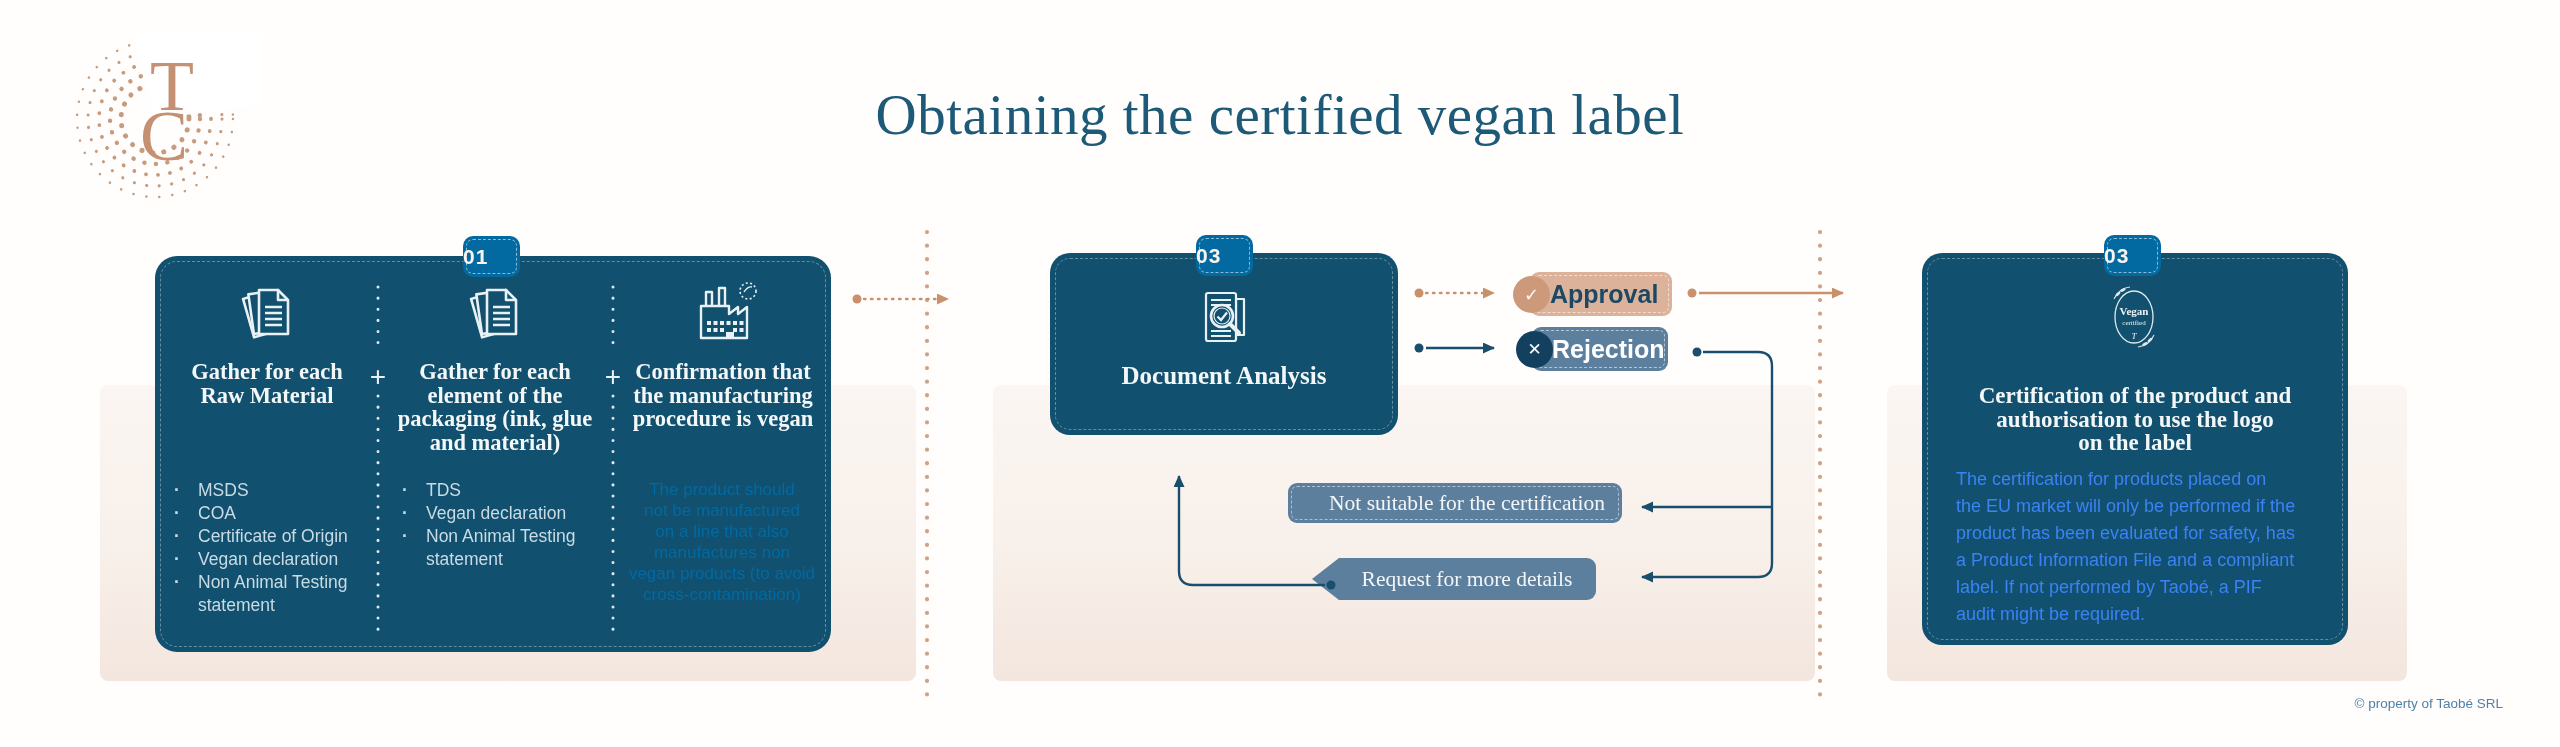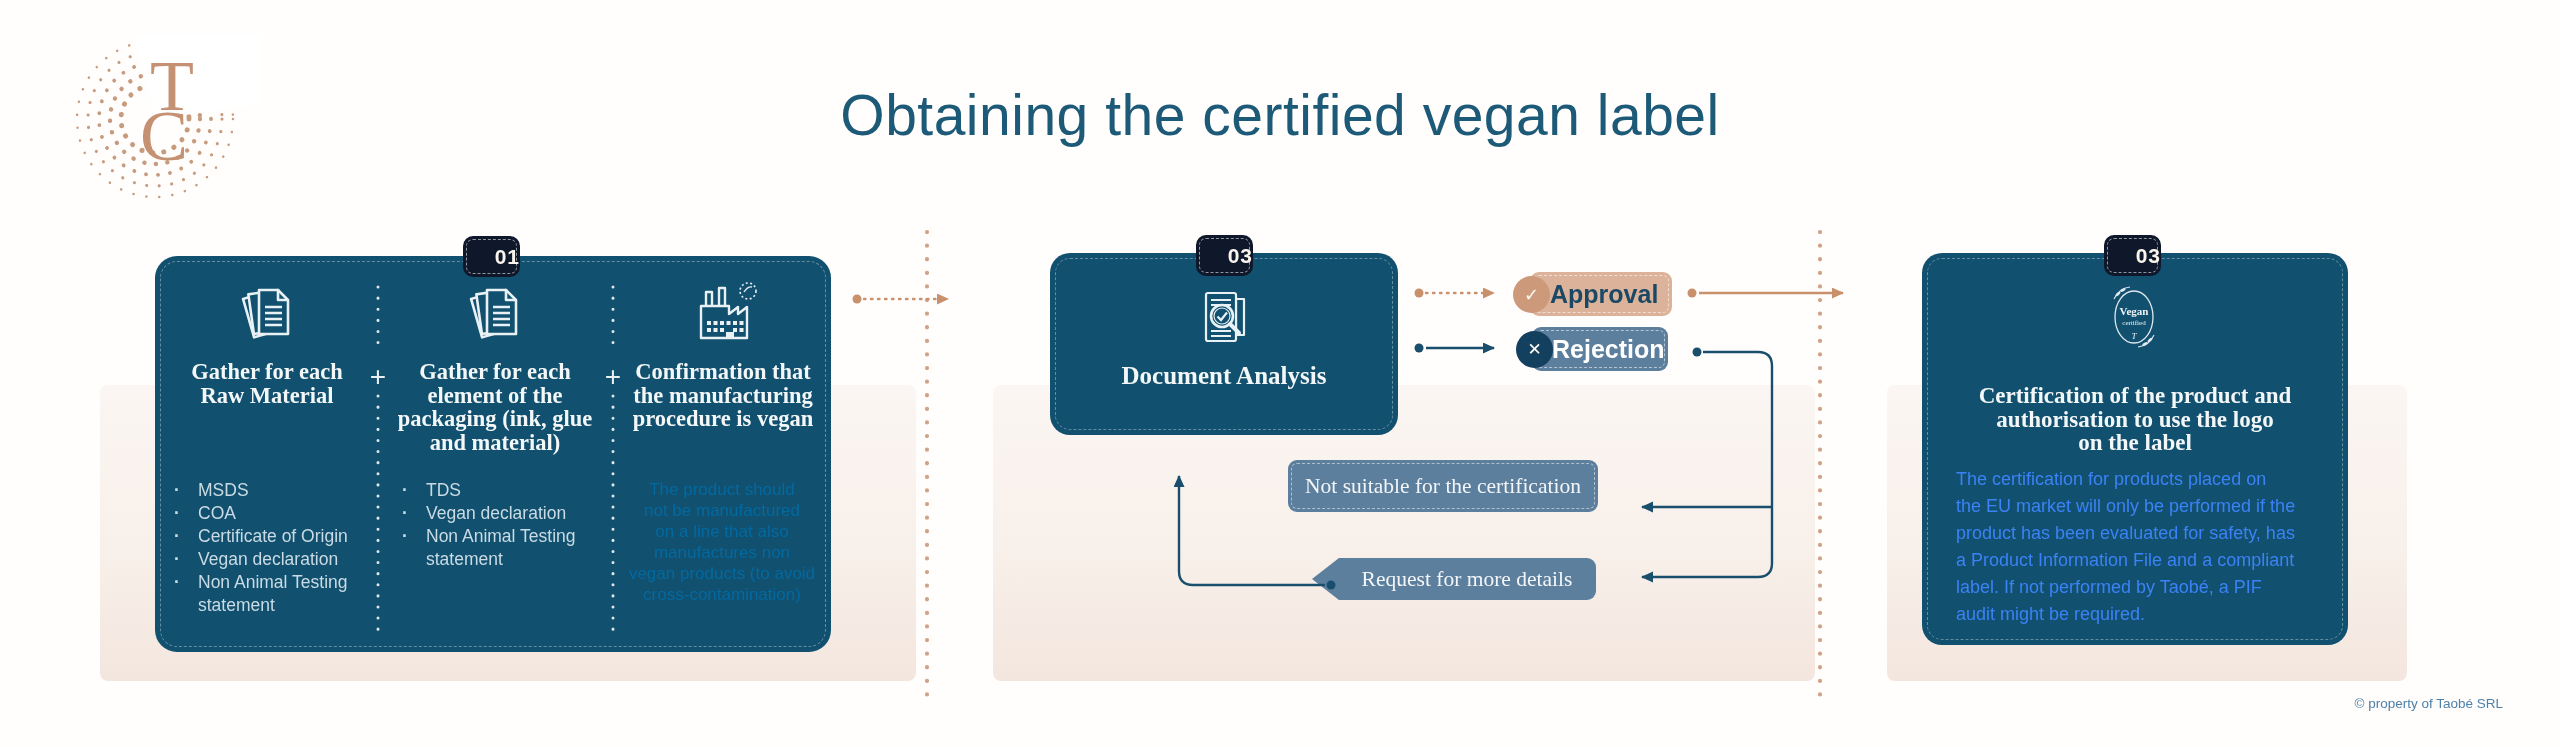--- a/index.html
+++ b/index.html
@@ -1,33 +1,33 @@
 <!DOCTYPE html>
 <html><head>
 <meta charset="utf-8">
 <style>
   html,body{margin:0;padding:0;background:#ffffff;}
   #canvas{position:relative;width:2560px;height:747px;background:#fffefd;overflow:hidden;
           font-family:"Liberation Sans",sans-serif;}
   #title{position:absolute;left:0;right:0;top:82px;margin:0;text-align:center;
-         font-family:Liberation Sans, sans-serif;font-weight:400;font-size:57px;
+         font-family:Liberation Serif, serif;font-weight:400;font-size:57px;
          letter-spacing:.5px;color:#1d5a78;}
   #logo{position:absolute;left:60px;top:34px;width:202px;height:168px;}
   .backdrop{position:absolute;top:385px;height:296px;border-radius:8px;
             background:linear-gradient(180deg,#fbf6f3 0%,#f8f0ea 55%,#f3e6de 100%);}
   #bd1{left:100px;width:816px;}
   #bd2{left:993px;width:822px;}
   #bd3{left:1887px;width:520px;}
   .navybox{position:absolute;background:#11506e;border-radius:22px;
            outline:1.5px dashed rgba(255,255,255,.35);outline-offset:-6px;}
   #box1{left:155px;top:256px;width:676px;height:396px;}
   #box2{left:1050px;top:253px;width:348px;height:182px;border-radius:20px;}
   #box3{left:1922px;top:253px;width:426px;height:392px;border-radius:20px;}
-  .badge{position:absolute;width:57px;height:41px;background:#0f172a;border-radius:10px;
-         display:flex;align-items:center;justify-content:flex-end;color:#fbf4ec;
+  .badge{position:absolute;width:57px;height:41px;background:#0369a1;border-radius:10px;
+         display:flex;align-items:center;justify-content:flex-start;color:#fbf4ec;
          font-weight:bold;font-size:21px;letter-spacing:1px;
          outline:1px dashed rgba(255,255,255,.55);outline-offset:-4px;}
   #badge1{left:463px;top:236px;}
   #badge2{left:1196px;top:235px;}
   #badge3{left:2104px;top:235px;}
   .icon{position:absolute;}
   .colhead{position:absolute;top:360px;text-align:center;white-space:pre-line;
            font-family:"Liberation Serif",serif;font-weight:700;font-size:22.5px;
            line-height:23.5px;color:#f3f7f8;}
   #head1{left:167px;width:200px;}
@@ -54,21 +54,21 @@
   #rejection{left:1532px;top:327px;width:136px;height:44px;background:#5d7f9e;
              color:#ffffff;font-weight:700;font-size:25px;padding-left:20px;box-sizing:border-box;}
   .circ{position:absolute;width:37px;height:37px;border-radius:50%;display:flex;
         align-items:center;justify-content:center;color:#fdf8f3;font-size:18px;z-index:3;}
   #approvalCirc{left:1513px;top:276px;background:#cc9a7b;}
   #rejectionCirc{left:1516px;top:331px;background:#14405f;font-size:17px;}
   .slatebox{position:absolute;background:#5d7f9e;color:#f3f6f8;border-radius:9px;
             display:flex;align-items:center;justify-content:center;
             font-family:"Liberation Serif",serif;font-size:21.5px;
             outline:1px dashed rgba(255,255,255,.5);outline-offset:-4px;}
-  #notsuitable{left:1288px;top:460px;width:310px;height:52px;}
+  #notsuitable{left:1288px;top:483px;width:310px;height:40px;padding-left:24px;}
   #request{left:1312px;top:558px;width:284px;height:42px;padding-left:26px;box-sizing:border-box;
            clip-path:polygon(0% 50%,9.5% 0%,100% 0%,100% 100%,9.5% 100%);outline:none;}
   #box3head{position:absolute;left:1960px;top:372px;width:350px;text-align:center;
             white-space:pre-line;font-family:"Liberation Serif",serif;font-weight:700;
             font-size:23px;line-height:23.5px;color:#f3f7f8;margin-top:12px;}
   #box3body{position:absolute;left:1956px;top:466px;width:370px;white-space:pre-line;
             font-size:18px;line-height:27px;color:#3b82f6;}
   #emblem{position:absolute;left:2106px;top:282px;width:56px;height:70px;}
   #overlay{position:absolute;left:0;top:0;width:2560px;height:747px;pointer-events:none;}
   #footer{position:absolute;right:57px;top:696px;font-size:13.5px;color:#4d81a9;}

